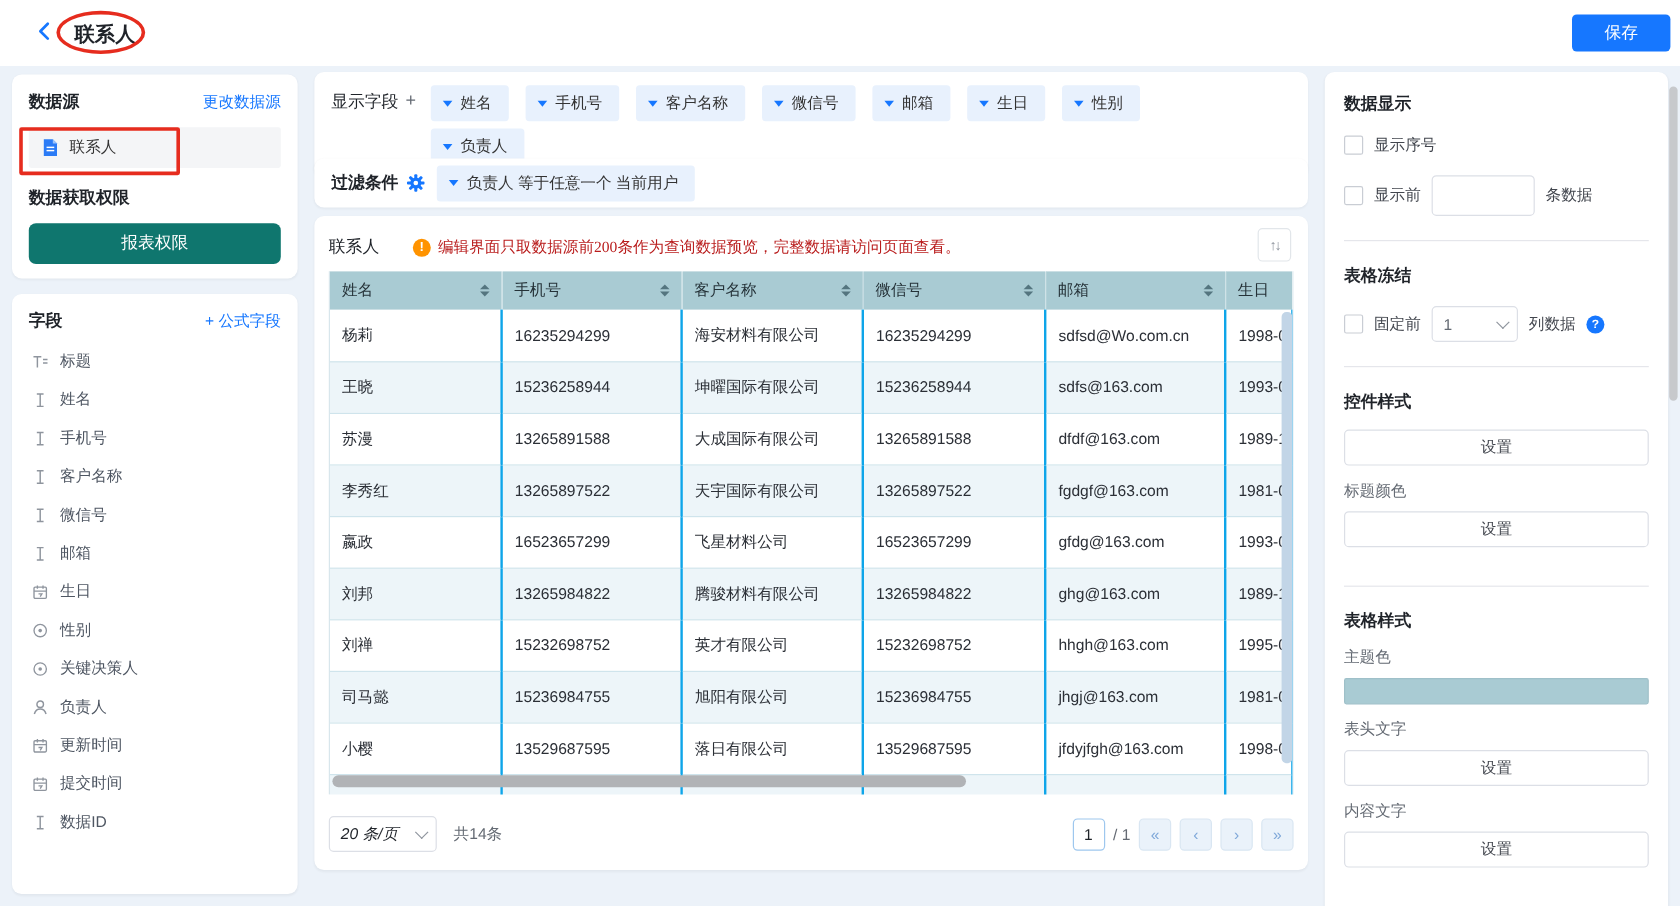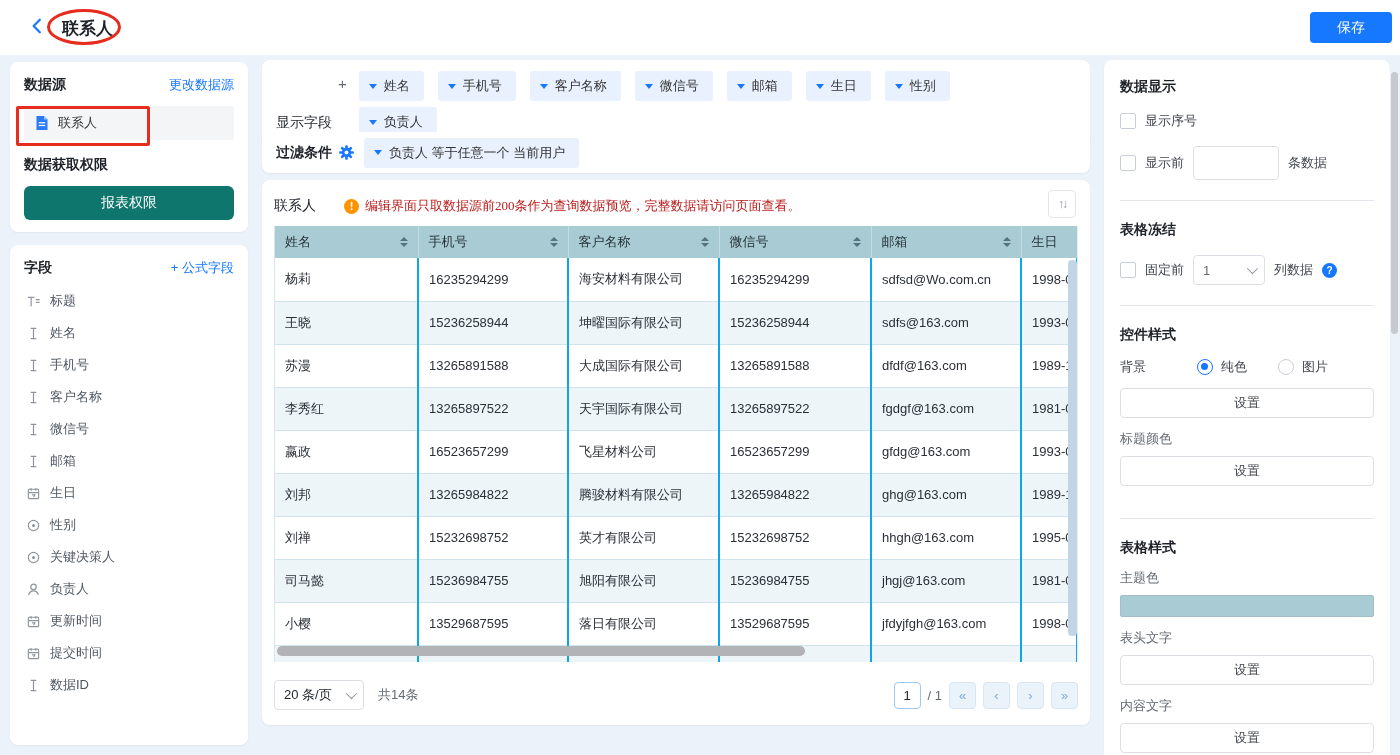--- a/index.html
+++ b/index.html
@@ -30,21 +30,21 @@
 
   .fields-card { margin-top:13px; padding:14px; height:500px; }
   .field-list { margin-top:8px; }
   .field-item { display:flex; align-items:center; gap:9px; padding:7px 2px; cursor:grab; }
   .f-icon { width:15px; height:15px; display:inline-flex; }
   .f-label { font-size:13px; color:#4e5662; }
 
   
   .center-col { position:absolute; left:262px; top:60px; width:828px; }
   .chips-card { position:absolute; left:0; top:0; width:828px; min-height:65px; padding:8px 14px; display:flex; align-items:flex-start; }
-  .row-label { font-size:14px; color:#1f2329; padding-top:8px; white-space:nowrap;margin-top:38px; }
+  .row-label { font-size:14px; color:#1f2329; padding-top:8px; white-space:nowrap; }
   .plus-add { font-size:15px; color:#646a73; padding:7px 0 0 6px; cursor:pointer; }
   .chips { display:flex; flex-wrap:wrap; margin-left:12px; width:700px; }
   .chip { display:inline-flex; align-items:center; gap:7px; background:#e8f1fd; border-radius:3px; padding:6px 14px 6px 10px; margin:3px 14px 3px 0; font-size:13px; color:#333; cursor:pointer; white-space:nowrap; }
   .chip-break { flex-basis:100%; height:0; }
   .caret-down { width:0; height:0; border-left:4px solid transparent; border-right:4px solid transparent; border-top:5px solid #1677ff; display:inline-block; }
 
   .filter-card { position:absolute; left:0; top:72px; width:828px; height:41px; padding:0 14px; display:flex; align-items:center; }
   .filter-label { font-size:14px; font-weight:700; color:#1f2329; }
   .gear { margin:0 10px 0 7px; display:inline-flex; cursor:pointer; }
   .filter-chip { display:inline-flex; align-items:center; gap:7px; background:#e8f1fd; border-radius:3px; padding:6px 14px 6px 10px; font-size:13px; color:#333; cursor:pointer; }
@@ -64,21 +64,21 @@
   .sort-stack { display:inline-flex; flex-direction:column; gap:2px; }
   .sort-stack i { display:block; width:0; height:0; border-left:4px solid transparent; border-right:4px solid transparent; }
   .sort-up { border-bottom:4px solid #54757f; }
   .sort-dn { border-top:4px solid #54757f; }
   td { height:43px; font-size:13px; color:#2b2f36; padding:0 10px; border-right:2px solid #0ea5e9; border-bottom:1px solid #cfe4ec; overflow:hidden; white-space:nowrap; background:#fff; }
   tr.zebra td { background:#edf5f9; }
   .h-thumb { position:absolute; left:2px; top:420px; width:528px; height:10px; background:#b1b3b6; border-radius:5px; cursor:pointer; }
   .v-thumb { position:absolute; right:0; top:34px; width:9px; height:376px; background:#c2d5e7; border-radius:4px; cursor:pointer; }
 
   .pager { position:absolute; left:12px; right:12px; bottom:8px; height:44px; display:flex; align-items:center; }
-  .page-size { width:90px; height:30px; border:1px solid #dcdfe6; border-radius:4px; display:flex; align-items:center; justify-content:space-between; padding:0 9px; font-size:13px; color:#1f2329; cursor:pointer; background:#fff; }
+  .page-size { width:90px; height:30px; border:1px solid #dcdfe6; border-radius:4px; display:flex; align-items:center; justify-content:space-between; padding:0 9px; font-size:13px; color:#1f2329; cursor:pointer; background:#fff;font-style:italic; }
   .chev { width:8px; height:8px; border-right:1.5px solid #8f959e; border-bottom:1.5px solid #8f959e; transform:rotate(45deg) translateY(-2px); }
   .pager-total { font-size:13px; color:#646a73; margin-left:14px; }
   .pager-right { margin-left:auto; display:flex; align-items:center; gap:7px; }
   .page-box { width:27px; height:27px; border:1px solid #9ec7ee; border-radius:4px; display:flex; align-items:center; justify-content:center; font-size:13px; color:#1f2329; background:#fff; }
   .page-of { font-size:13px; color:#646a73; }
   .nav-btn { width:27px; height:27px; border:1px solid #d9e6f2; border-radius:4px; background:#eaf2fa; color:#7fa8d9; font-size:13px; display:flex; align-items:center; justify-content:center; cursor:pointer; font-family:inherit; }
 
   
   .right-card { position:absolute; left:1104px; top:60px; width:286px; height:710px; padding:18px 16px; border-radius:8px; }
   .r-head { font-size:14px; font-weight:700; color:#1f2329; margin-bottom:16px; }
@@ -518,27 +518,20 @@
       <span class="mini-select">
         <span>1</span>
         <i class="chev"></i>
       </span>
       <span>列数据</span>
       <span class="help-icon">?</span>
     </div>
     <div class="divider"></div>
 
     <div class="r-head" style="margin-bottom:14px;">控件样式</div>
-    <div class="r-row" style="margin-bottom:12px;">
-      <span class="bg-label">背景</span>
-      <span class="radio on"></span>
-      <span class="radio-lbl">纯色</span>
-      <span class="radio"></span>
-      <span class="radio-lbl">图片</span>
-    </div>
     <button class="set-btn">设置</button>
     <div class="sub-label">标题颜色</div>
     <button class="set-btn">设置</button>
     <div class="divider"></div>
 
     <div class="r-head" style="margin-bottom:12px;">表格样式</div>
     <div class="sub-label">主题色</div>
     <div class="swatch"></div>
     <div class="sub-label">表头文字</div>
     <button class="set-btn">设置</button>

